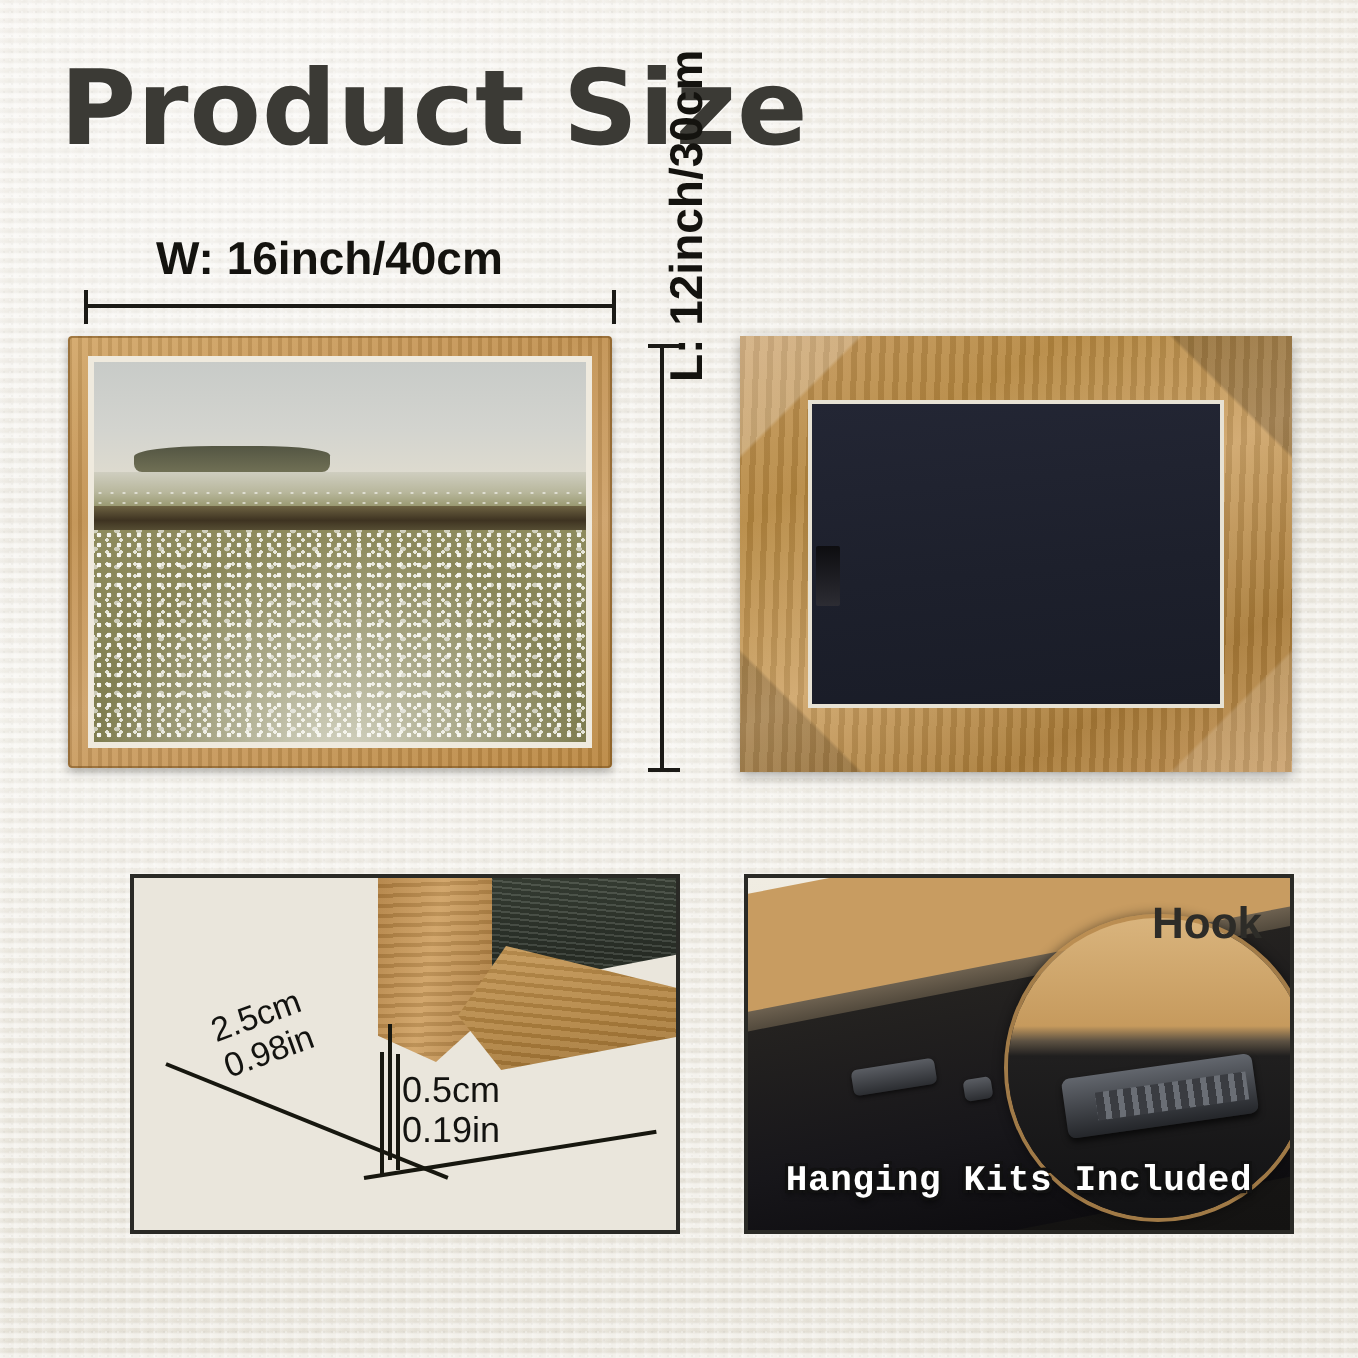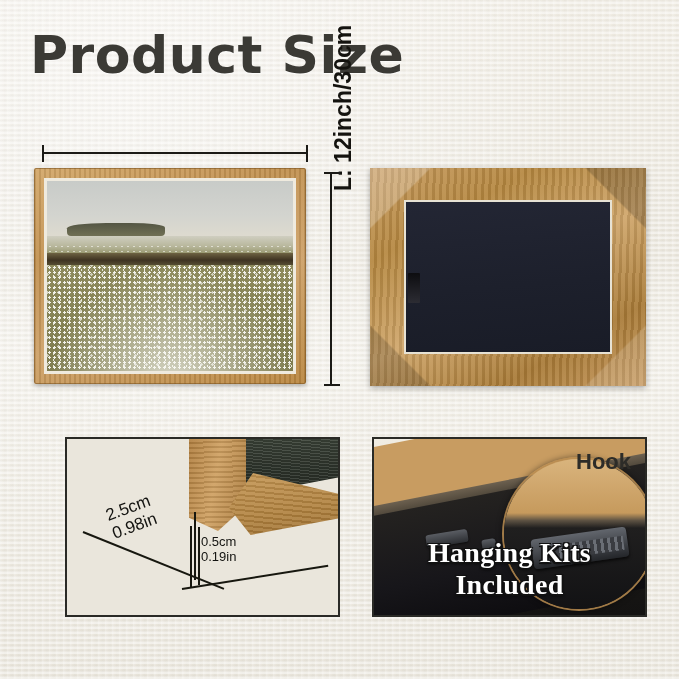--- a/index.html
+++ b/index.html
@@ -248,21 +248,21 @@
     font-size: 17px;
     color: #131310;
     transform: rotate(-20deg);
     transform-origin: left top;
     line-height: 1.12;
     white-space: nowrap;
   }
   .lbl-0-5 {
     position: absolute;
     left: 134px; top: 96px;
-    font-size: 13px;
+    font-size: 18px;
     color: #131310;
     line-height: 1.12;
     white-space: nowrap;
   }
   .ln { position: absolute; background: #17170f; }
   .ln-diag {
     left: 16px; top: 92px;
     width: 152px; height: 2px;
     transform: rotate(22deg);
     transform-origin: left center;
@@ -340,39 +340,40 @@
     font-size: 22px;
     font-weight: bold;
     color: #2d2c28;
     font-family: Liberation Sans, sans-serif;
   }
   .kits-label {
     position: absolute;
     left: 0; right: 0;
     bottom: 14px;
     text-align: center;
-    font-size: 28px;
+    font-size: 18px;
     font-weight: bold;
     color: #ffffff;
-    font-family: Liberation Serif, serif;
+    font-family: Liberation Mono, monospace;
     text-shadow:
       -1.5px -1.5px 0 #111, 1.5px -1.5px 0 #111,
       -1.5px  1.5px 0 #111, 1.5px  1.5px 0 #111,
        0 2px 3px rgba(0,0,0,.8);
     letter-spacing: .3px;
   }
 </style>
 </head>
 <body>
 
 <div class="page">
   <div class="grain"></div>
 
   <div class="title">Product Size</div>
 
+  <div class="dim-label w-label">W: 16inch/40cm</div>
   <div class="w-line"></div>
   <div class="w-cap-l"></div>
   <div class="w-cap-r"></div>
 
   <div class="dim-label l-label">L: 12inch/30cm</div>
   <div class="l-line"></div>
   <div class="l-cap-t"></div>
   <div class="l-cap-b"></div>
 
   <div class="frame-front">

